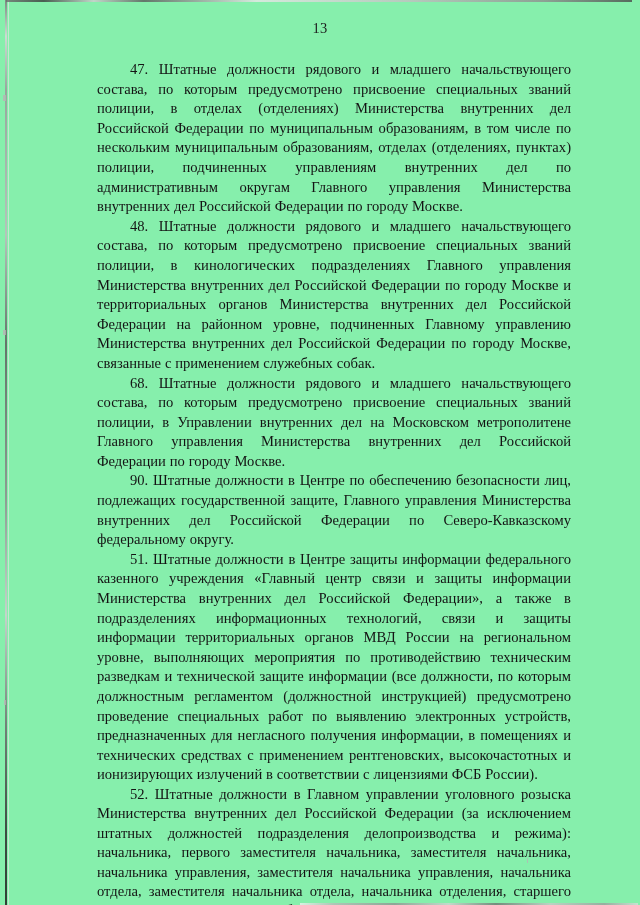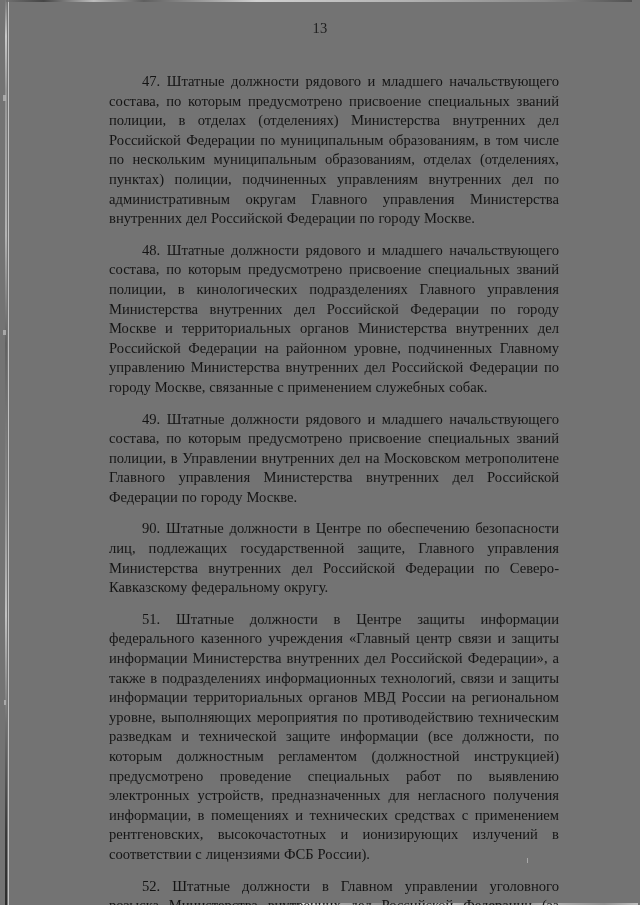--- a/index.html
+++ b/index.html
@@ -11,21 +11,21 @@
   body {
     font-family: "Liberation Serif", "DejaVu Serif", serif;
     color: #161616;
   }
 
   
   .page {
     position: relative;
     width: 640px;
     height: 905px;
-    background: #737373;
+    background: #86efac;
     overflow: hidden;
     box-sizing: border-box;
   }
 
   
   .scan-edge-left {
     position: absolute;
     top: 0; left: 5px;
     width: 2px; height: 905px;
     background: linear-gradient(to bottom,
@@ -78,21 +78,21 @@
   }
 
   .body-block {
     position: absolute;
     top: 60px;
     left: 97px;
     width: 474px;
   }
 
   p.para {
-    margin: 12px;
+    margin: 0;
     text-indent: 33px;
     text-align: justify;
     font-size: 14.6px;
     line-height: 19.6px;
     color: #141414;
     -webkit-hyphens: none;
     hyphens: none;
     word-spacing: .2px;
   }
 
@@ -116,21 +116,21 @@
   <div class="scan-speck" style="top:858px;left:527px;width:1px;height:5px;"></div>
 
   <div class="page-number">13</div>
 
   <div class="body-block">
 
     <p class="para">47. Штатные должности рядового и младшего начальствующего состава, по которым предусмотрено присвоение специальных званий полиции, в отделах (отделениях) Министерства внутренних дел Российской Федерации по муниципальным образованиям, в том числе по нескольким муниципальным образованиям, отделах (отделениях, пунктах) полиции, подчиненных управлениям внутренних дел по административным округам Главного управления Министерства внутренних дел Российской Федерации по городу Москве.</p>
 
     <p class="para">48. Штатные должности рядового и младшего начальствующего состава, по которым предусмотрено присвоение специальных званий полиции, в кинологических подразделениях Главного управления Министерства внутренних дел Российской Федерации по городу Москве и территориальных органов Министерства внутренних дел Российской Федерации на районном уровне, подчиненных Главному управлению Министерства внутренних дел Российской Федерации по городу Москве, связанные с применением служебных собак.</p>
 
-    <p class="para">49. Штатные должности рядового и младшего начальствующего состава, по которым предусмотрено присвоение специальных званий полиции, в Управлении внутренних дел на Московском метрополитене Главного управления Министерства внутренних дел Российской Федерации по городу Москве.</p>
+    <p class="para">68. Штатные должности рядового и младшего начальствующего состава, по которым предусмотрено присвоение специальных званий полиции, в Управлении внутренних дел на Московском метрополитене Главного управления Министерства внутренних дел Российской Федерации по городу Москве.</p>
 
     <p class="para">90. Штатные должности в Центре по обеспечению безопасности лиц, подлежащих государственной защите, Главного управления Министерства внутренних дел Российской Федерации по Северо-Кавказскому федеральному округу.</p>
 
     <p class="para">51. Штатные должности в Центре защиты информации федерального казенного учреждения «Главный центр связи и защиты информации Министерства внутренних дел Российской Федерации», а также в подразделениях информационных технологий, связи и защиты информации территориальных органов МВД России на региональном уровне, выполняющих мероприятия по противодействию техническим разведкам и технической защите информации (все должности, по которым должностным регламентом (должностной инструкцией) предусмотрено проведение специальных работ по выявлению электронных устройств, предназначенных для негласного получения информации, в помещениях и технических средствах с применением рентгеновских, высокочастотных и ионизирующих излучений в соответствии с лицензиями ФСБ России).</p>
 
     <p class="para">52. Штатные должности в Главном управлении уголовного розыска Министерства внутренних дел Российской Федерации (за исключением штатных должностей подразделения делопроизводства и режима): начальника, первого заместителя начальника, заместителя начальника, начальника управления, заместителя начальника управления, начальника отдела, заместителя начальника отдела, начальника отделения, старшего оперуполномоченного по особо важным делам, оперуполномоченного по особо важным делам, старшего оперуполномоченного, оперуполномоченного.</p>
 
   </div>
 </div>
 

